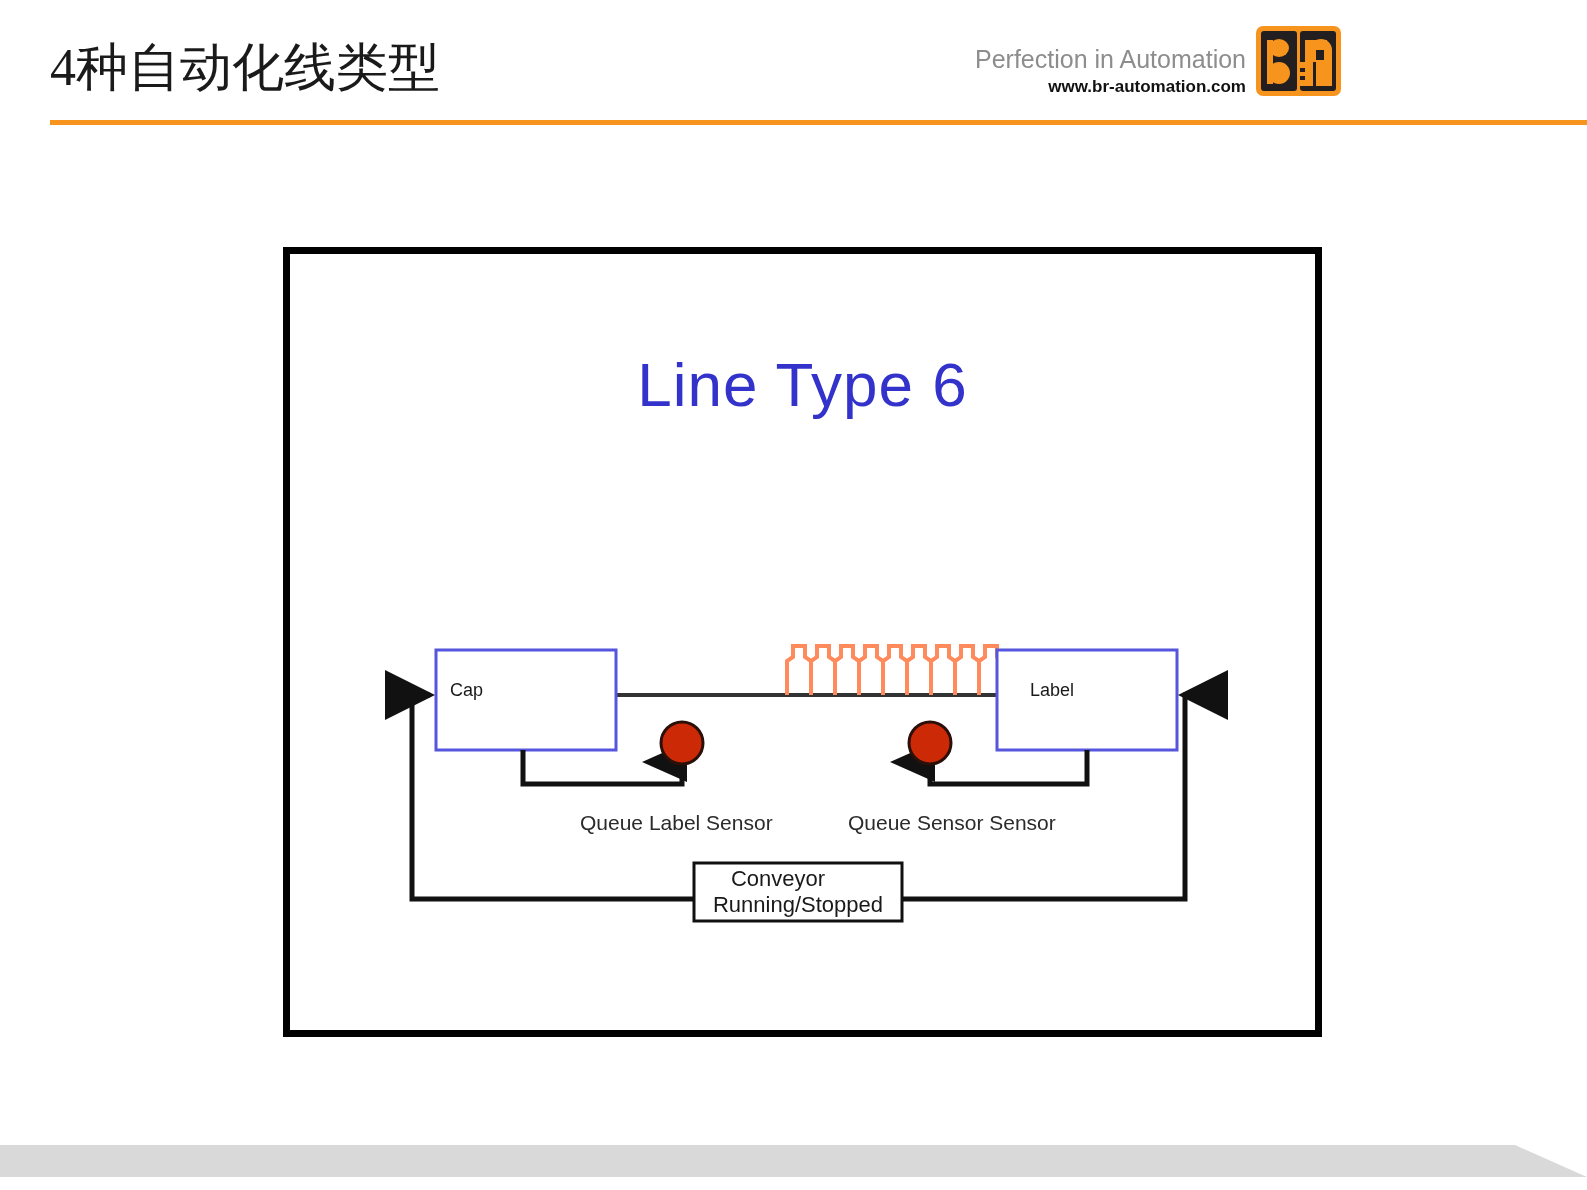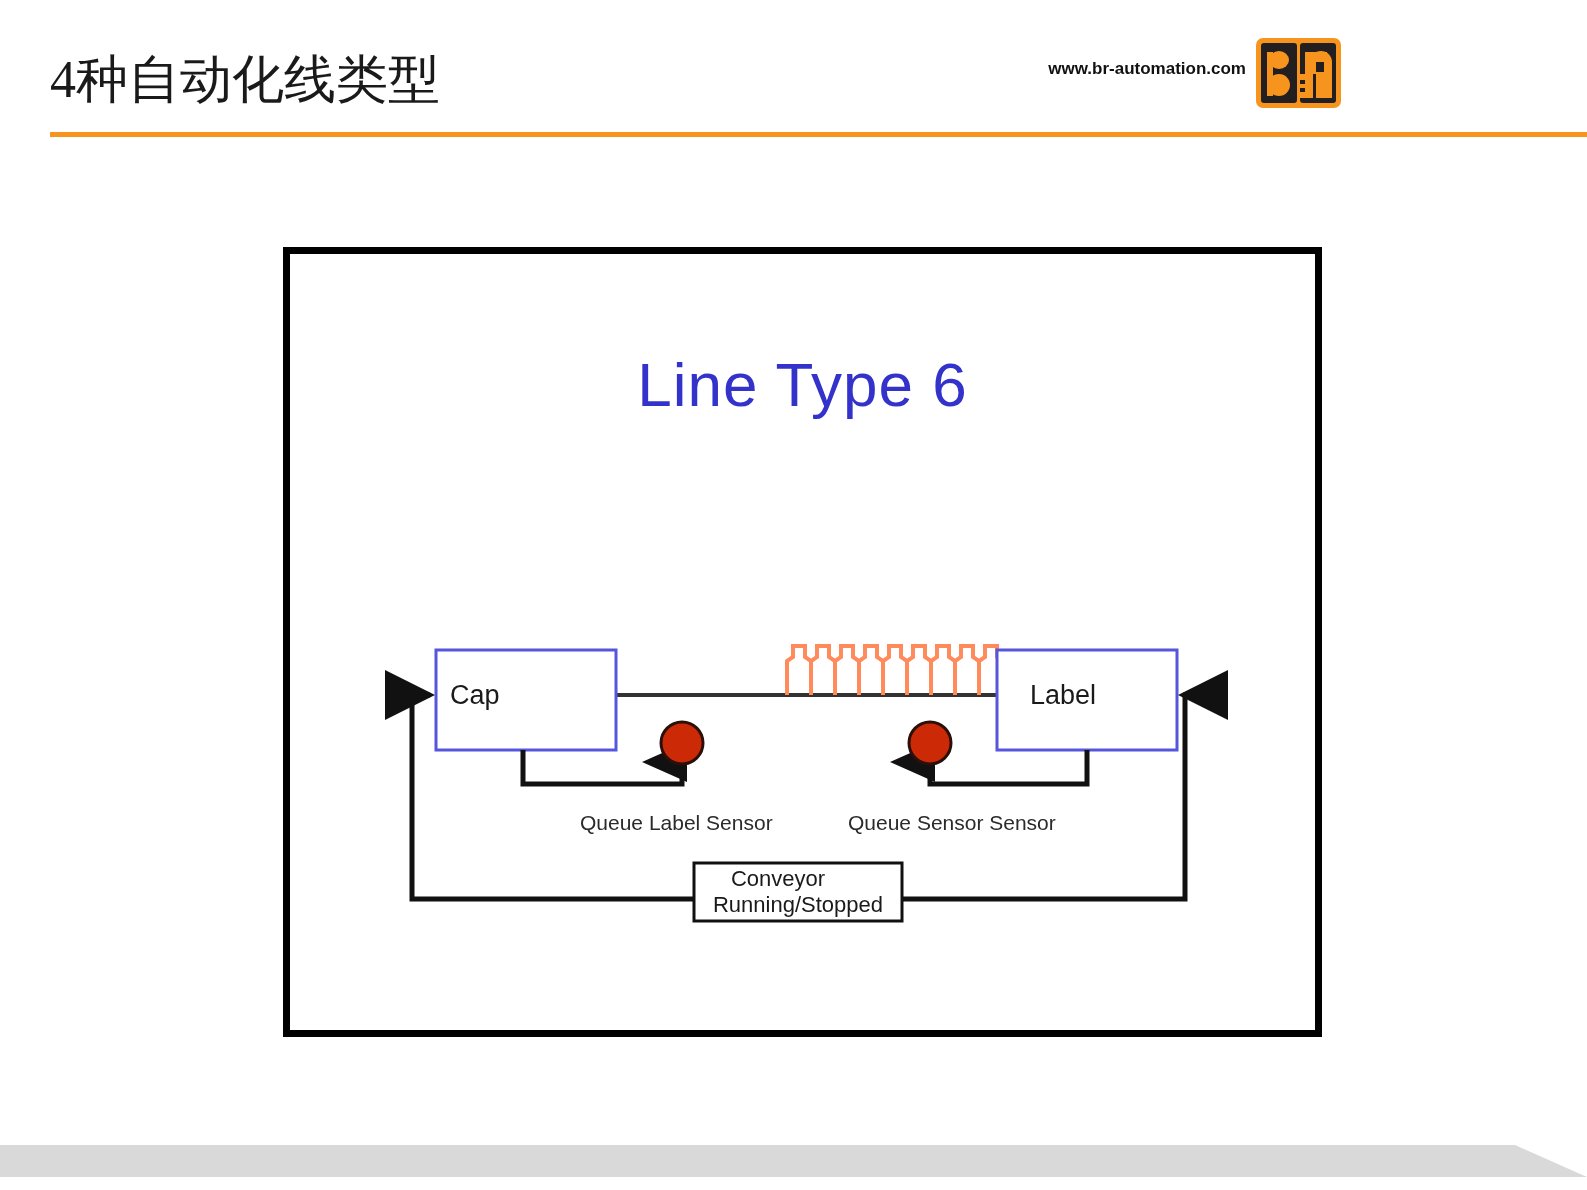--- a/index.html
+++ b/index.html
@@ -11,21 +11,21 @@
     width: 1587px;
     height: 1190px;
     position: relative;
     overflow: hidden;
     font-family: "Liberation Sans", sans-serif;
   }
 
   
   #slide-header {
     position: absolute;
-    left: 0; top: 12px;
+    left: 0; top: 0;
     width: 1349px;
     height: 128px;
   }
   #page-title {
     position: absolute;
     left: 50px;
     top: 36px;
     font-family: "Liberation Serif", serif;
     font-size: 52px;
     line-height: 64px;
@@ -105,21 +105,21 @@
   #diagram-canvas {
     position: absolute;
     left: 0; top: 0;
     width: 1025px;
     height: 776px;
   }
 
   
   .box-label {
     position: absolute;
-    font-size: 27px;
+    font-size: 18px;
     color: #1a1a1a;
     font-weight: 400;
     white-space: nowrap;
   }
   .sensor-caption {
     position: absolute;
     font-size: 21px;
     color: #2b2b2b;
     white-space: nowrap;
   }
@@ -145,20 +145,21 @@
 </style>
 </head>
 <body>
 
 <div id="slide-header">
   <div id="page-title">4种自动化线类型</div>
   <div id="header-rule"></div>
 
   <div id="brand-block">
     <div id="brand-text">
+      <div id="brand-tagline">Perfection in Automation</div>
       <div id="brand-url">www.br-automation.com</div>
     </div>
     <svg id="brand-mark" viewBox="0 0 85 70">
       <rect x="0" y="0" width="85" height="70" rx="7" ry="7" fill="#F7941E"></rect>
       <rect x="5" y="5" width="36" height="60" rx="3" ry="3" fill="#231F20"></rect>
       <rect x="44" y="5" width="36" height="60" rx="3" ry="3" fill="#231F20"></rect>
 
       <ellipse cx="23" cy="22" rx="10" ry="9" fill="#F7941E"></ellipse>
       <ellipse cx="23" cy="47" rx="11" ry="11" fill="#F7941E"></ellipse>
       <rect x="11" y="14" width="6" height="44" fill="#F7941E"></rect>

